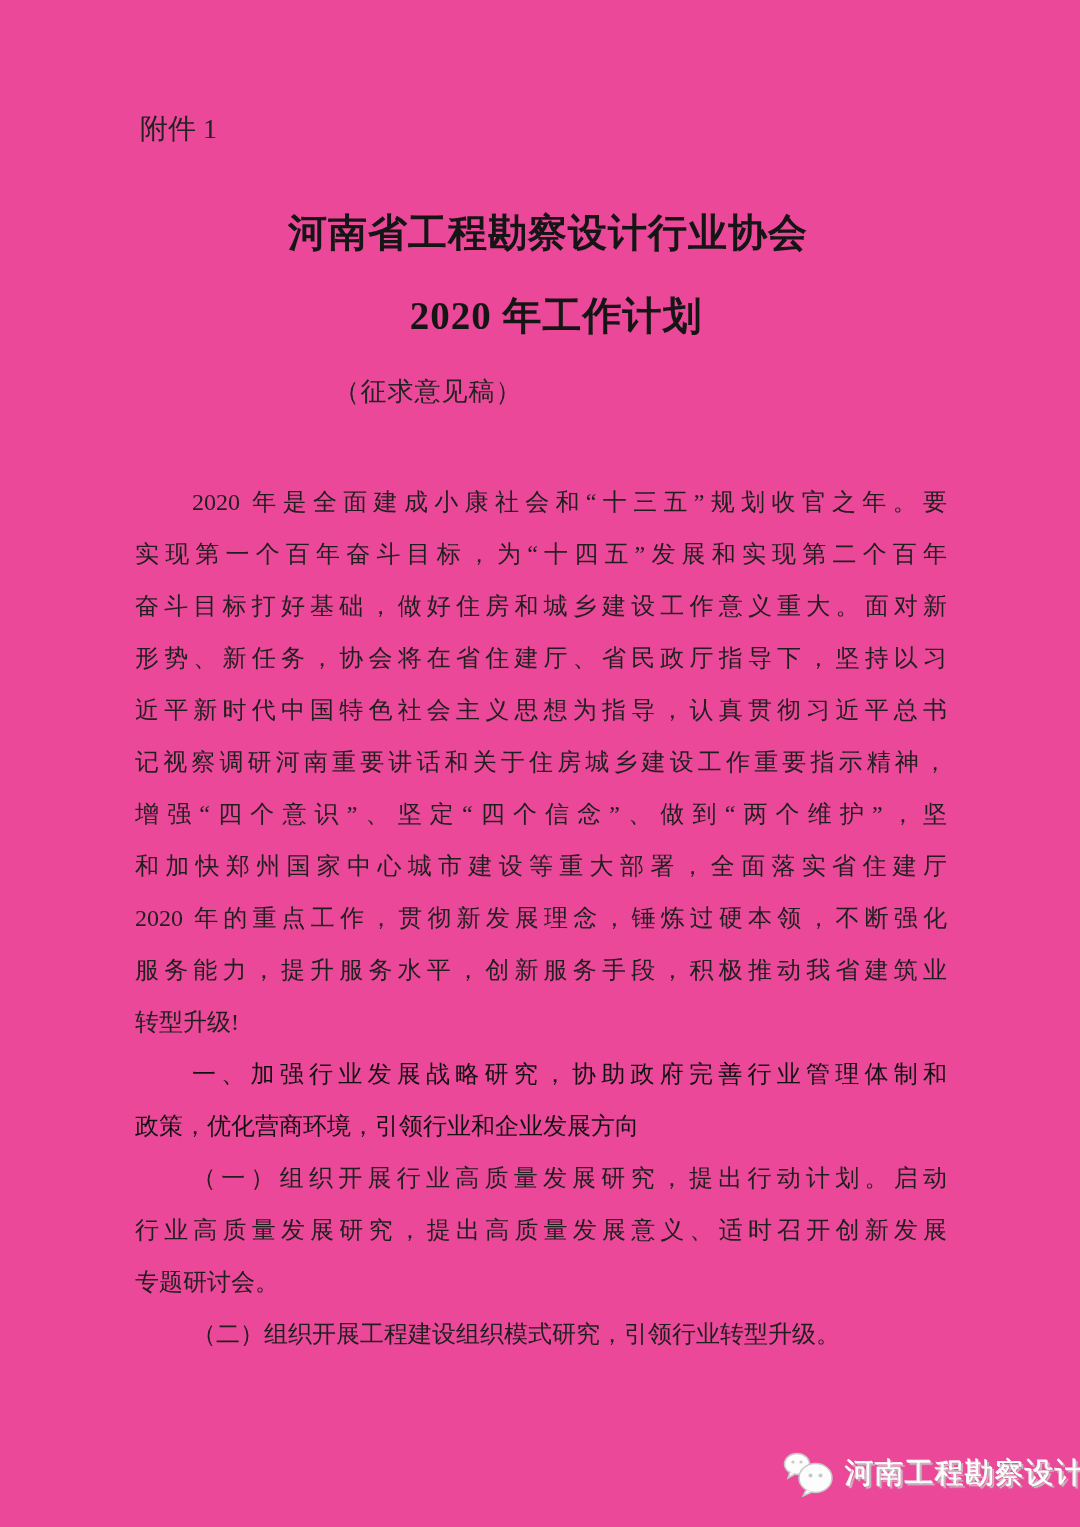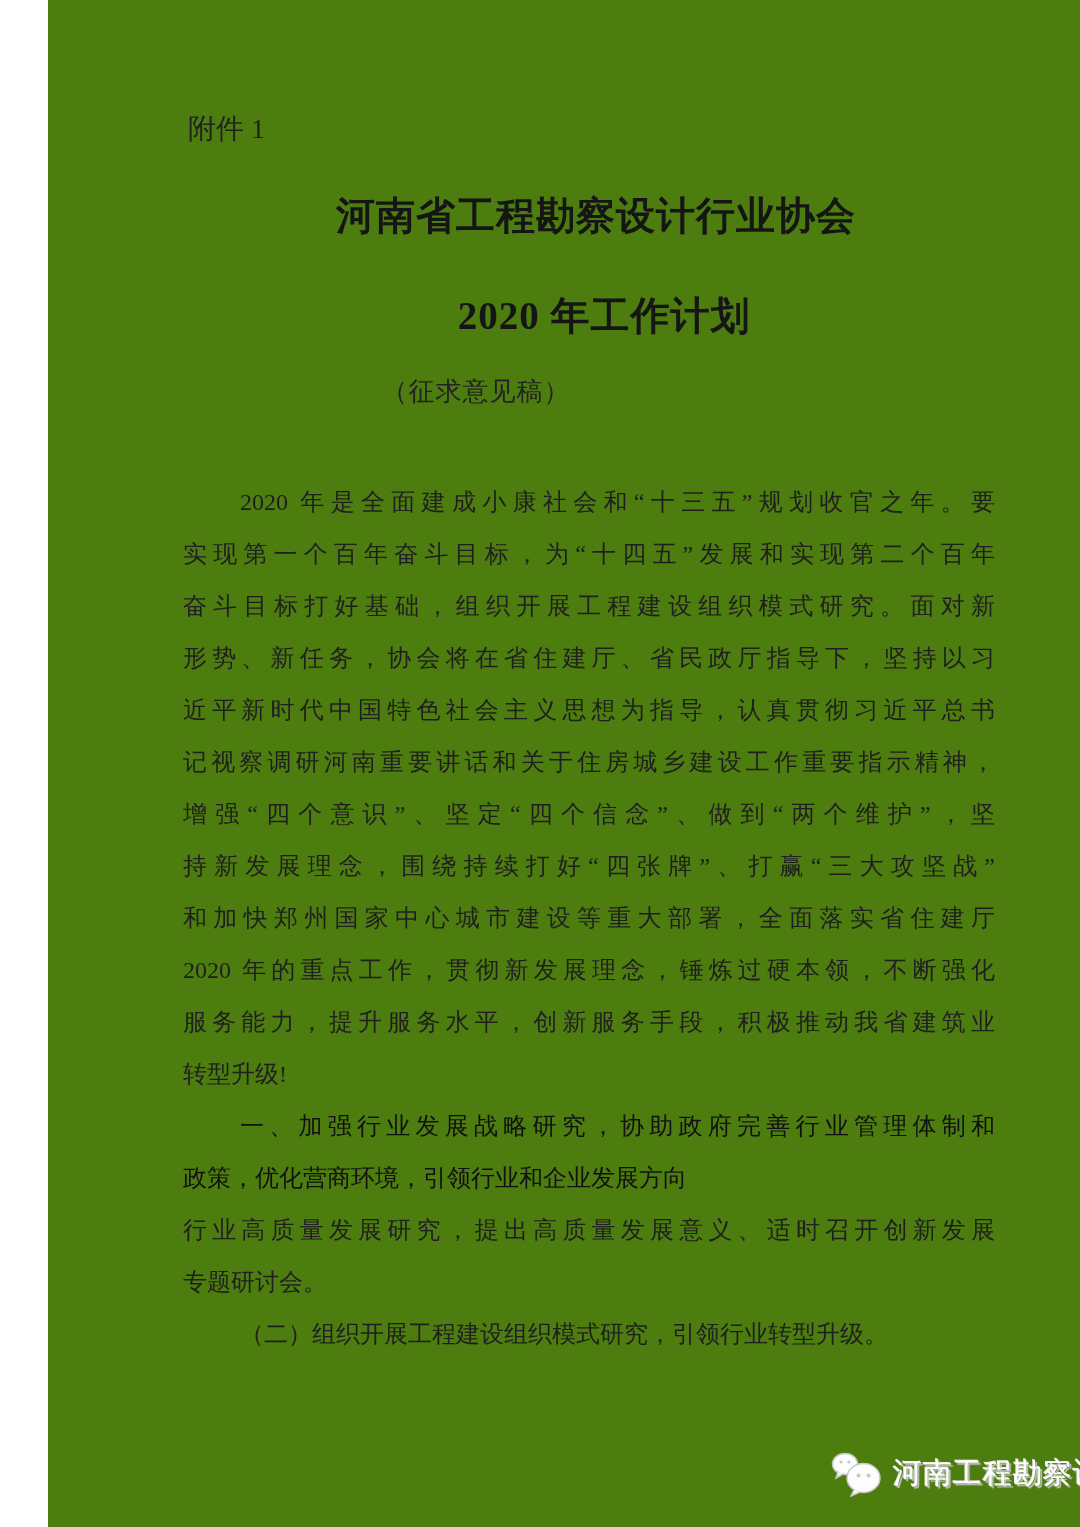--- a/index.html
+++ b/index.html
@@ -7,43 +7,42 @@
   body {
     width: 1080px;
     height: 1527px;
     position: relative;
     overflow: hidden;
     font-family: "Liberation Serif", "DejaVu Serif", serif;
   }
   .page {
     position: absolute;
     inset: 0;
-    background: #4d7c0f;
-    margin-left: 48px;
+    background: #ec4899;
   }
   .attachment {
     position: absolute;
     left: 140px;
     top: 112px;
     font-size: 28px;
     line-height: 1.2;
     color: #222222;
     font-family: "Liberation Serif", "DejaVu Serif", serif;
   }
   .title {
     position: absolute;
     left: 0;
     width: 1080px;
     text-align: center;
     font-weight: 700;
     color: #151515;
     font-family: "Liberation Serif", "DejaVu Serif", serif;
     letter-spacing: 1px;
   }
-  .t1 { top: 189px; font-size: 39px; padding-left: 16px; }
+  .t1 { top: 206px; font-size: 39px; padding-left: 16px; }
   .t2 { top: 289px; font-size: 39px; padding-left: 32px; }
   .subtitle {
     position: absolute;
     left: 0;
     top: 374px;
     width: 856px;
     text-align: center;
     font-size: 26px;
     color: #222222;
     letter-spacing: 1px;
@@ -100,34 +99,34 @@
 
   <div class="title t1">河南省工程勘察设计行业协会</div>
 
   <div class="title t2">2020 年工作计划</div>
 
   <div class="subtitle">（征求意见稿）</div>
 
   <div class="content">
     <div class="ln fill ind">2020 年是全面建成小康社会和“十三五”规划收官之年。要</div>
     <div class="ln fill">实现第一个百年奋斗目标，为“十四五”发展和实现第二个百年</div>
-    <div class="ln fill">奋斗目标打好基础，组织开展工程建设组织模式研究。面对新</div>
+    <div class="ln fill">奋斗目标打好基础，做好住房和城乡建设工作意义重大。面对新</div>
     <div class="ln fill">形势、新任务，协会将在省住建厅、省民政厅指导下，坚持以习</div>
     <div class="ln fill">近平新时代中国特色社会主义思想为指导，认真贯彻习近平总书</div>
     <div class="ln fill">记视察调研河南重要讲话和关于住房城乡建设工作重要指示精神，</div>
     <div class="ln fill">增强“四个意识”、坚定“四个信念”、做到“两个维护”，坚</div>
-    <div class="ln fill">持新发展理念，围绕持续打好“四张牌”、打赢“三大攻坚战”</div>
     <div class="ln fill">和加快郑州国家中心城市建设等重大部署，全面落实省住建厅</div>
     <div class="ln fill">2020 年的重点工作，贯彻新发展理念，锤炼过硬本领，不断强化</div>
     <div class="ln fill">服务能力，提升服务水平，创新服务手段，积极推动我省建筑业</div>
     <div class="ln">转型升级!</div>
 
     <div class="ln fill ind bold-sans">一、加强行业发展战略研究，协助政府完善行业管理体制和</div>
     <div class="ln bold-sans">政策，优化营商环境，引领行业和企业发展方向</div>
 
+    <div class="ln fill ind">（一）组织开展行业高质量发展研究，提出行动计划。启动</div>
     <div class="ln fill">行业高质量发展研究，提出高质量发展意义、适时召开创新发展</div>
     <div class="ln">专题研讨会。</div>
 
     <div class="ln ind">（二）组织开展工程建设组织模式研究，引领行业转型升级。</div>
   </div>
 
   <div class="watermark">
     <svg class="wm-icon" width="54" height="46" viewBox="0 0 54 46">
       <g fill="#fdfdfd" stroke="#c8c8c8" stroke-width="1.5">
         <ellipse cx="15" cy="13" rx="12.5" ry="10.5"></ellipse>

